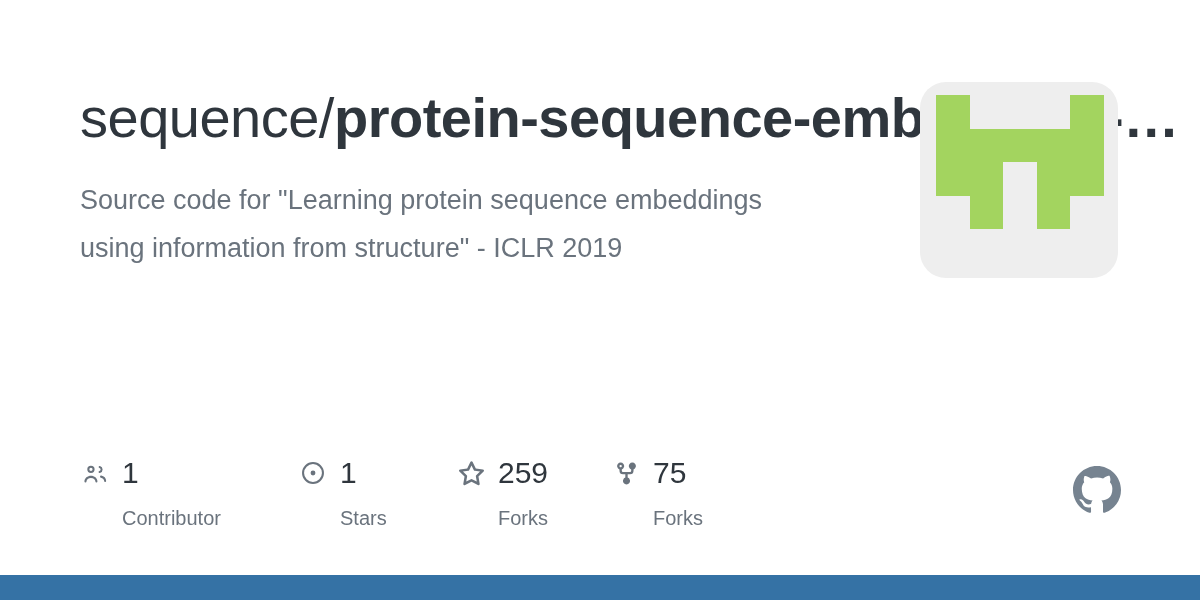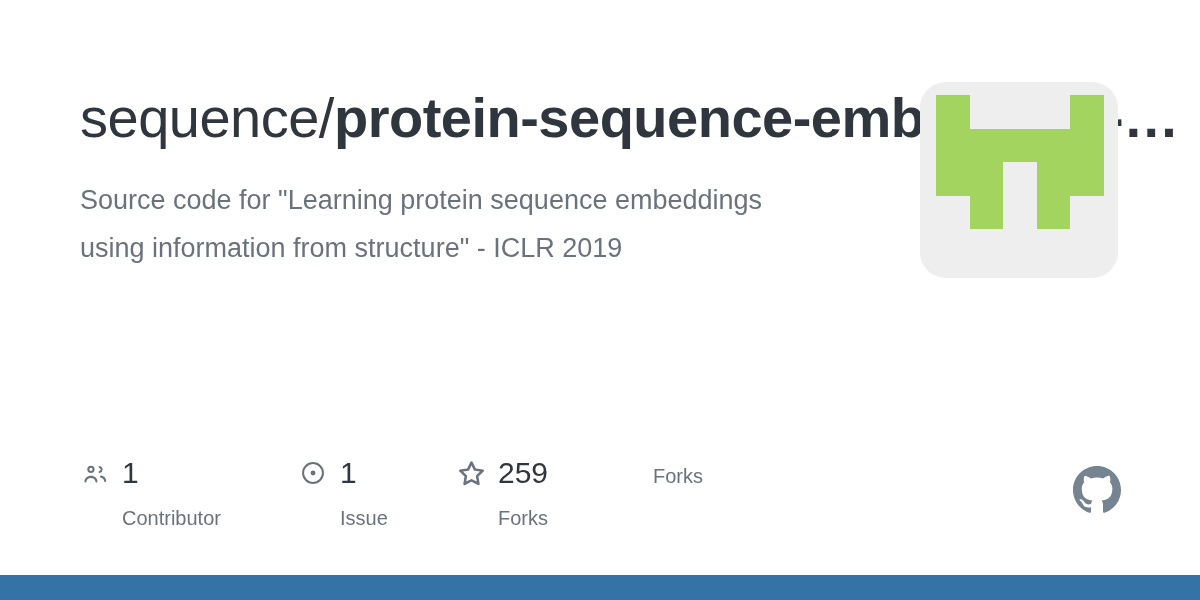--- a/index.html
+++ b/index.html
@@ -185,36 +185,44 @@
     <div class="stat stat-issues">
       <div class="stat-top">
         <span class="stat-icon">
           <svg width="26" height="26" viewBox="0 0 16 16" fill="currentColor" aria-hidden="true">
             <path d="M8 9.5a1.5 1.5 0 1 0 0-3 1.5 1.5 0 0 0 0 3Z"></path>
             <path d="M8 1.25a6.75 6.75 0 1 1 0 13.5 6.75 6.75 0 0 1 0-13.5Zm0 1.25a5.5 5.5 0 1 0 0 11 5.5 5.5 0 0 0 0-11Z"></path>
           </svg>
         </span>
         <span class="stat-value">1</span>
       </div>
-      <span class="stat-label">Issue</span>
+      <span class="stat-label">Stars</span>
     </div>
 
     <div class="stat stat-stars">
       <div class="stat-top">
         <span class="stat-icon">
           <svg width="27" height="27" viewBox="0 0 16 16" fill="currentColor" aria-hidden="true">
             <path d="M8 .75a.75.75 0 0 1 .673.418l1.882 3.815 4.21.612a.75.75 0 0 1 .416 1.279l-3.046 2.97.719 4.192a.75.75 0 0 1-1.088.791L8 12.845l-3.766 1.982a.75.75 0 0 1-1.088-.791l.72-4.193L.818 6.874a.75.75 0 0 1 .416-1.28l4.21-.611L7.327 1.17A.75.75 0 0 1 8 .75Zm0 2.445L6.615 6.004a.75.75 0 0 1-.565.41l-3.097.45 2.24 2.184a.75.75 0 0 1 .216.664l-.53 3.084 2.771-1.457a.75.75 0 0 1 .698 0l2.77 1.457-.529-3.084a.75.75 0 0 1 .216-.664l2.24-2.183-3.096-.45a.75.75 0 0 1-.566-.411L8 3.195Z"></path>
           </svg>
         </span>
         <span class="stat-value">259</span>
       </div>
       <span class="stat-label">Forks</span>
     </div>
 
     <div class="stat stat-forks">
+      <div class="stat-top">
+        <span class="stat-icon">
+          <svg width="25" height="25" viewBox="0 0 16 16" fill="currentColor" aria-hidden="true">
+            <path d="M5 3.25a.75.75 0 1 1-1.5 0 .75.75 0 0 1 1.5 0Zm0 2.122a2.25 2.25 0 1 0-1.5 0v.878A2.25 2.25 0 0 0 5.75 8.5h1.5v2.128a2.251 2.251 0 1 0 1.5 0V8.5h1.5a2.25 2.25 0 0 0 2.25-2.25v-.878a2.25 2.25 0 1 0-1.5 0v.878a.75.75 0 0 1-.75.75h-4.5A.75.75 0 0 1 5 6.25v-.878ZM11.25 2.5a.75.75 0 1 0 0 1.5.75.75 0 0 0 0-1.5ZM8 10.5a.75.75 0 1 0 0 1.5.75.75 0 0 0 0-1.5Z"></path>
+          </svg>
+        </span>
+        <span class="stat-value">75</span>
+      </div>
       <span class="stat-label">Forks</span>
     </div>
 
   </div>
 
   <div class="avatar" style="background: rgb(238, 238, 238);">
     <div class="identicon" id="identicon-grid">
         <div class="cell on" style="background: rgb(163, 212, 95);"></div>
         <div class="cell"></div>
         <div class="cell"></div>

